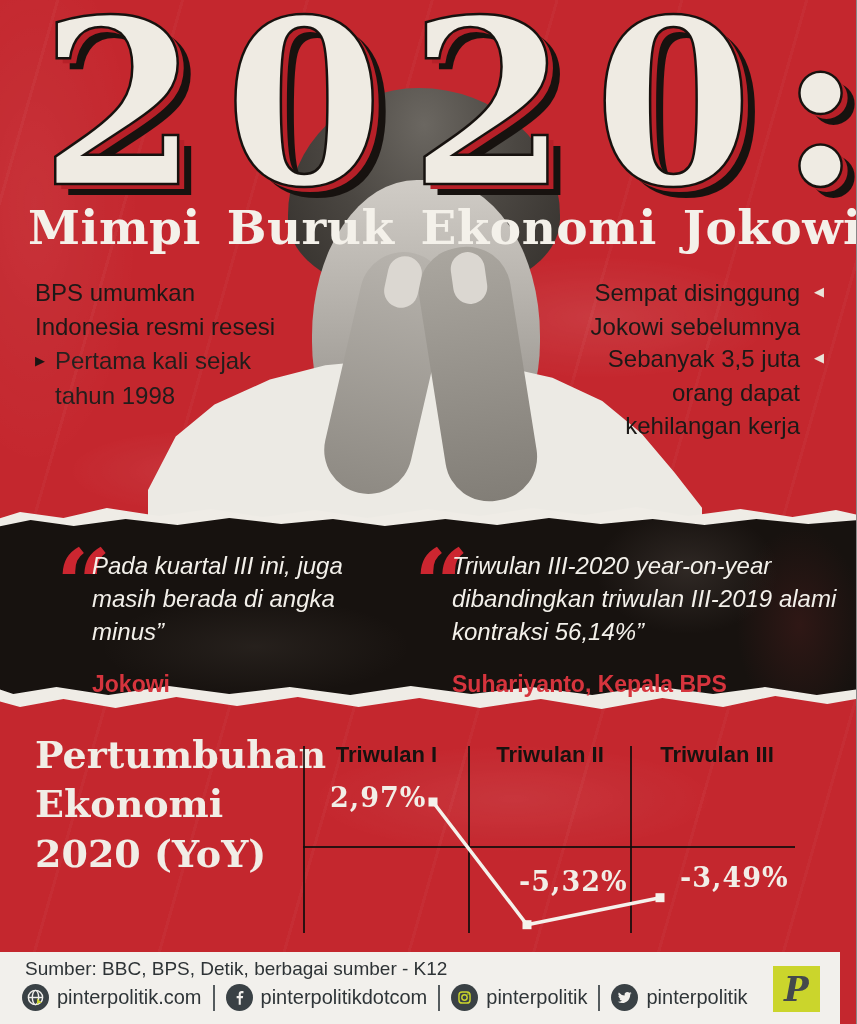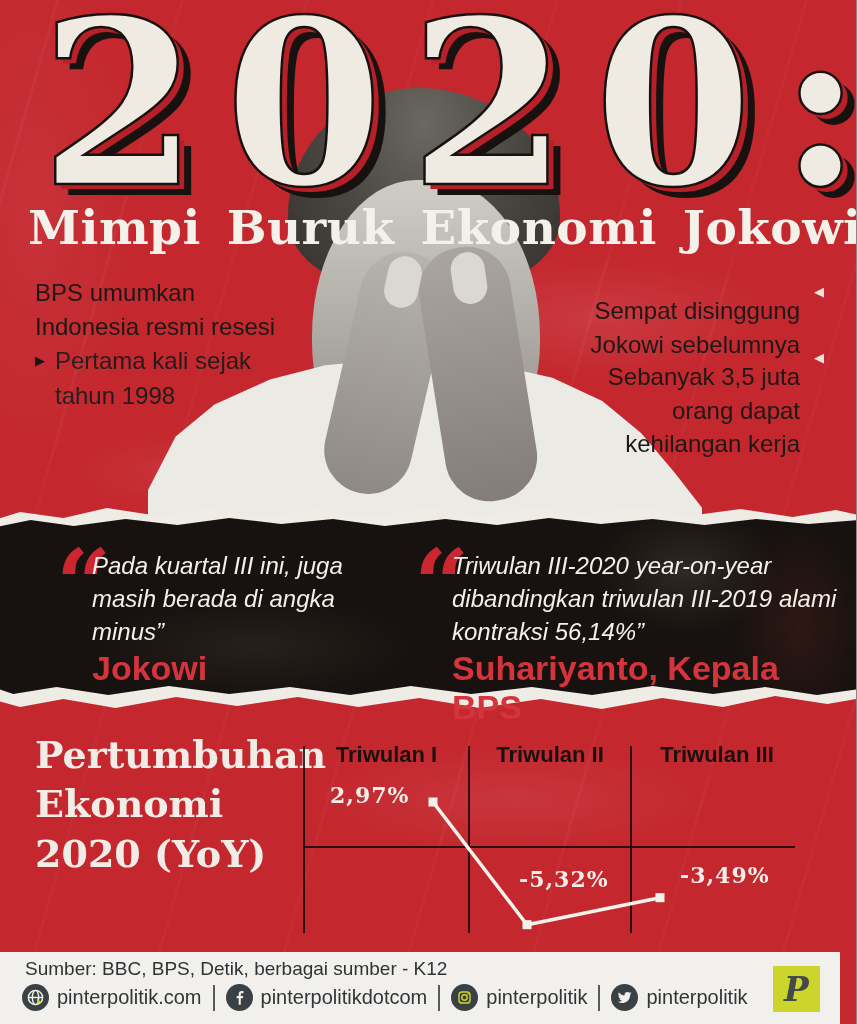--- a/index.html
+++ b/index.html
@@ -69,21 +69,21 @@
     font-family:"DejaVu Serif", serif; font-weight:700; font-size:47px;
     color:#f4f1ea; letter-spacing:.5px; word-spacing:9px; white-space:nowrap;
   }
 
   
   .fact { z-index:5; color:#1c1917; }
   .fact-lead { position:absolute; left:35px; top:276px; font-weight:400; font-size:24px; line-height:1.4; }
   .bullet-row { position:absolute; left:35px; top:344px; display:flex; }
   .tri-r { font-size:13px; color:#14100e; margin-top:9px; margin-right:10px; }
   .bullet-text { width:210px; font-size:24px; line-height:1.45; color:#221d1b; }
-  .fact-right { position:absolute; text-align:right; font-size:24px; line-height:1.4; color:#1c1917; z-index:5;margin-top:18px; }
+  .fact-right { position:absolute; text-align:right; font-size:24px; line-height:1.4; color:#1c1917; z-index:5; }
   .fr1 { right:56px; top:276px; width:240px; }
   .fr2 { right:56px; top:342px; width:230px; }
   .tri-l { position:absolute; font-size:13px; color:#eae5da; z-index:5; }
   .tl1 { right:32px; top:284px; }
   .tl2 { right:32px; top:350px; }
 
   
   .torn-white {
     position:absolute; left:-6px; right:-6px; top:504px; height:208px; background:#efece6; z-index:6;
     clip-path:polygon(0 16px,3% 8px,8% 14px,13% 4px,19% 12px,25% 5px,31% 13px,37% 6px,43% 14px,50% 5px,56% 12px,62% 4px,68% 11px,74% 3px,80% 12px,86% 5px,92% 13px,97% 6px,100% 12px,100% 194px,96% 200px,90% 192px,84% 203px,77% 194px,70% 205px,63% 195px,56% 204px,49% 194px,42% 203px,35% 193px,28% 202px,21% 193px,14% 204px,8% 195px,3% 203px,0 196px);
@@ -100,36 +100,36 @@
   .qmark {
     position:absolute; z-index:8; font-family:"DejaVu Serif", serif; font-weight:700;
     font-size:96px; line-height:.6; color:#cc2630;
   }
   .qm1 { left:56px; top:556px; }
   .qm2 { left:414px; top:556px; }
   .quote { position:absolute; z-index:8; }
   .q1 { left:92px; top:550px; width:272px; }
   .q2 { left:452px; top:550px; width:392px; }
   .quote-text { font-style:italic; font-size:24px; line-height:1.37; color:#f3f0ea; }
-  .quote-author { margin-top:0; font-weight:700; font-size:34px; color:#d6343d; }
+  .quote-author { margin-top:22px; font-weight:700; font-size:23px; color:#d6343d; }
 
   
   .chart-heading {
     position:absolute; left:35px; top:730px; width:285px; z-index:5;
     font-family:"DejaVu Serif", serif; font-weight:700; font-size:38px;
     line-height:1.3; color:#f1ede6;
   }
   .vline { position:absolute; width:2px; top:746px; height:187px; background:rgba(18,13,11,.85); z-index:5; }
   .v1 { left:303px; } .v2 { left:468px; } .v3 { left:630px; }
   .hline { position:absolute; left:303px; width:492px; top:846px; height:2px; background:rgba(18,13,11,.85); z-index:5; }
   .col-head { position:absolute; top:742px; z-index:5; font-weight:700; font-size:22px; color:#17120f; text-align:center; }
   .ch1 { left:305px; width:163px; } .ch2 { left:470px; width:160px; } .ch3 { left:632px; width:170px; }
   .val {
     position:absolute; z-index:6; font-family:"DejaVu Serif", serif; font-weight:700;
-    font-size:22px; color:#f2eee7; letter-spacing:1px;
+    font-size:27px; color:#f2eee7; letter-spacing:1px;
   }
   .vl1 { left:330px; top:782px; } .vl2 { left:495px; top:866px;margin-left:24px; } .vl3 { left:680px; top:862px; }
   #trendline { position:absolute; left:303px; top:745px; z-index:6; }
 
   
   .footer { position:absolute; left:0; right:16px; top:952px; height:72px; background:#f2f0ec; z-index:10; }
   .source { position:absolute; left:25px; top:6px; font-size:19px; font-weight:500; color:#2e3336; }
   .social-row { position:absolute; left:22px; top:32px; display:flex; align-items:center; gap:11px; }
   .social { display:flex; align-items:center; gap:8px; }
   .badge { width:27px; height:27px; border-radius:50%; background:#3a4145; display:flex; align-items:center; justify-content:center; }

